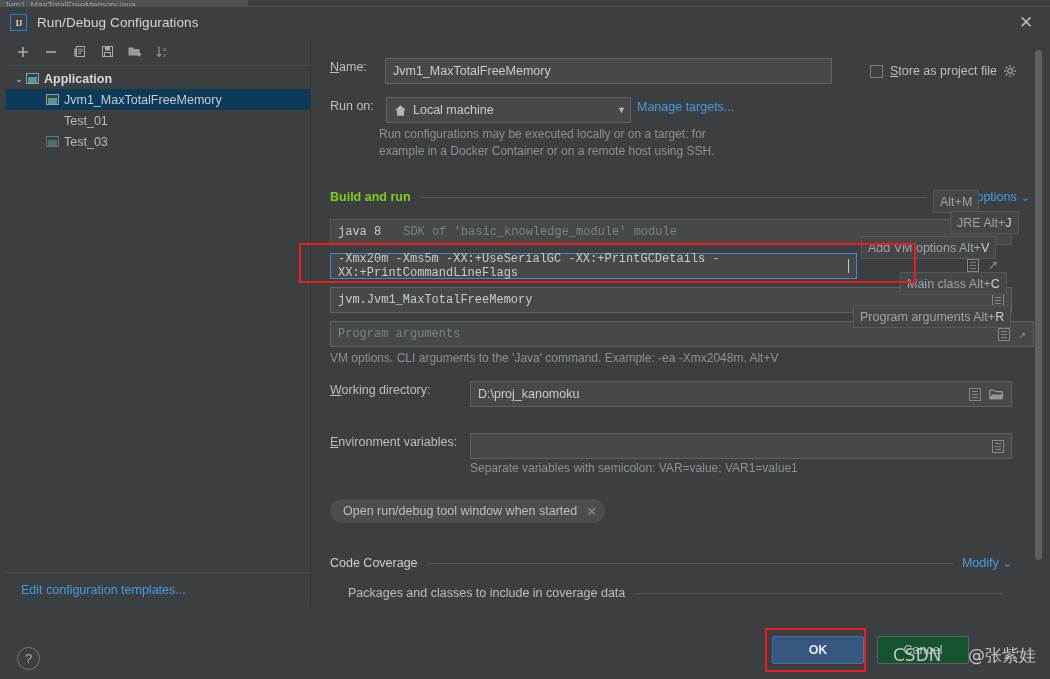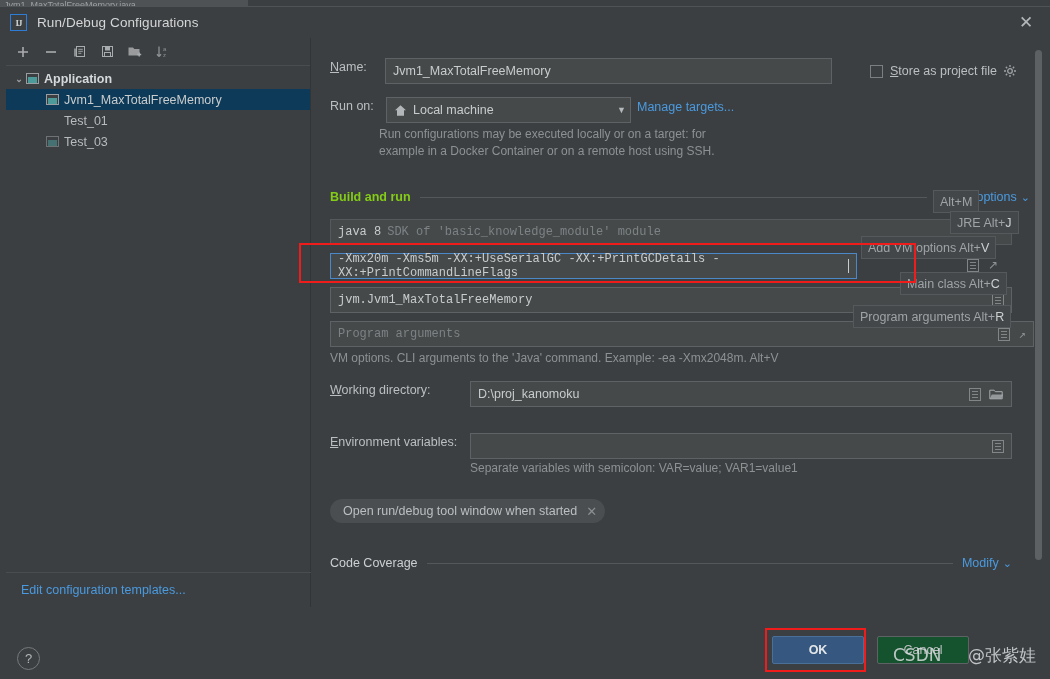--- a/index.html
+++ b/index.html
@@ -346,21 +346,21 @@
 
           <div class="row" style="left:18px; top:152px; width:700px;">
             <span class="sec-title">Build and run</span>
             <span class="sep-line"></span>
             <span class="link" style="margin-right:4px;"><u>M</u>odify options</span>
             <span style="color:#4a9ae0; font-size:11px;">⌄</span>
           </div>
 
           <div class="txtfield mono" style="position:absolute; left:18px; top:181px; width:682px; border-color:#55595c;">
             <span style="color:#c9cccd;">java 8</span>
-            <span class="ph" style="margin-left:6px;">SDK of 'basic_knowledge_module' module</span>
+            <span class="ph" style="margin-left:22px;">SDK of 'basic_knowledge_module' module</span>
             <span style="margin-left:auto; color:#b6b9bb; font-size:9px;">▼</span>
           </div>
 
           <div class="txtfield mono" style="position:absolute; left:18px; top:215px; width:527px; border:1px solid #4a88c7;">
             <span>-Xmx20m -Xms5m -XX:+UseSerialGC -XX:+PrintGCDetails -XX:+PrintCommandLineFlags</span>
             <span style="display:inline-block;width:1px;height:14px;background:#c9cccd;margin-left:6px;"></span>
           </div>
           <div style="position:absolute; left:655px; top:220px; display:flex; align-items:center; gap:9px;">
             <span class="fieldicon"></span>
             <span class="expandicon">↗</span>
@@ -405,20 +405,24 @@
             <span class="x">✕</span>
           </div>
 
           <div class="row" style="left:18px; top:518px; width:682px;">
             <span class="lbl" style="color:#cdd0d2;">Code Coverage</span>
             <span class="sep-line"></span>
             <span class="link" style="margin-right:4px;">Modify</span>
             <span style="color:#4a9ae0; font-size:11px;">⌄</span>
           </div>
 
+          <div class="row" style="left:36px; top:548px; width:664px;">
+            <span class="lbl">Packages and classes to include in coverage data</span>
+            <span class="sep-line"></span>
+          </div>
 
           <div class="kchip" style="left:621px; top:152px;">
             <span>Alt+M</span>
           </div>
           <div class="kchip" style="left:638px; top:173px;">
             <span>JRE Alt+</span>
               <b>J</b>
           </div>
           <div class="kchip" style="left:549px; top:198px;">
             <span>Add VM options Alt+</span>

